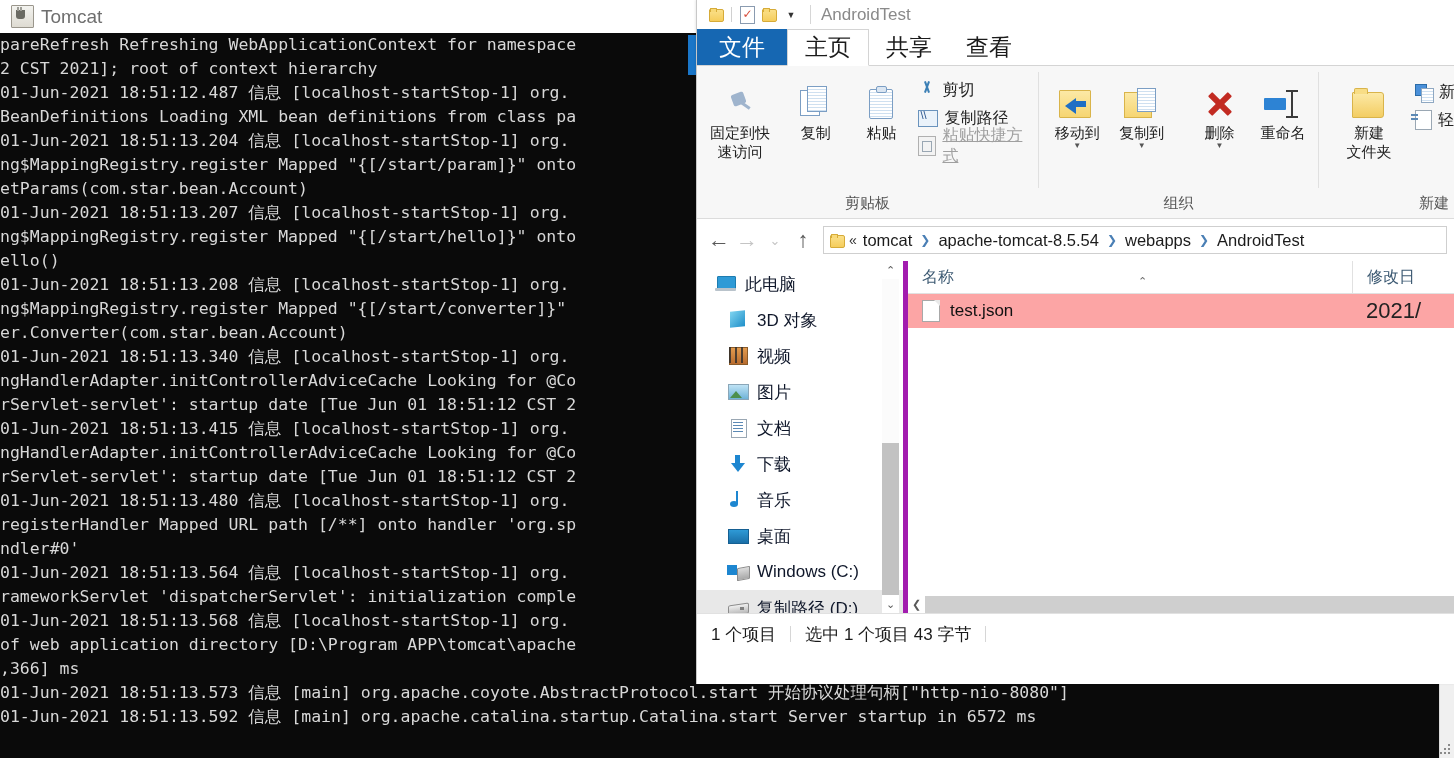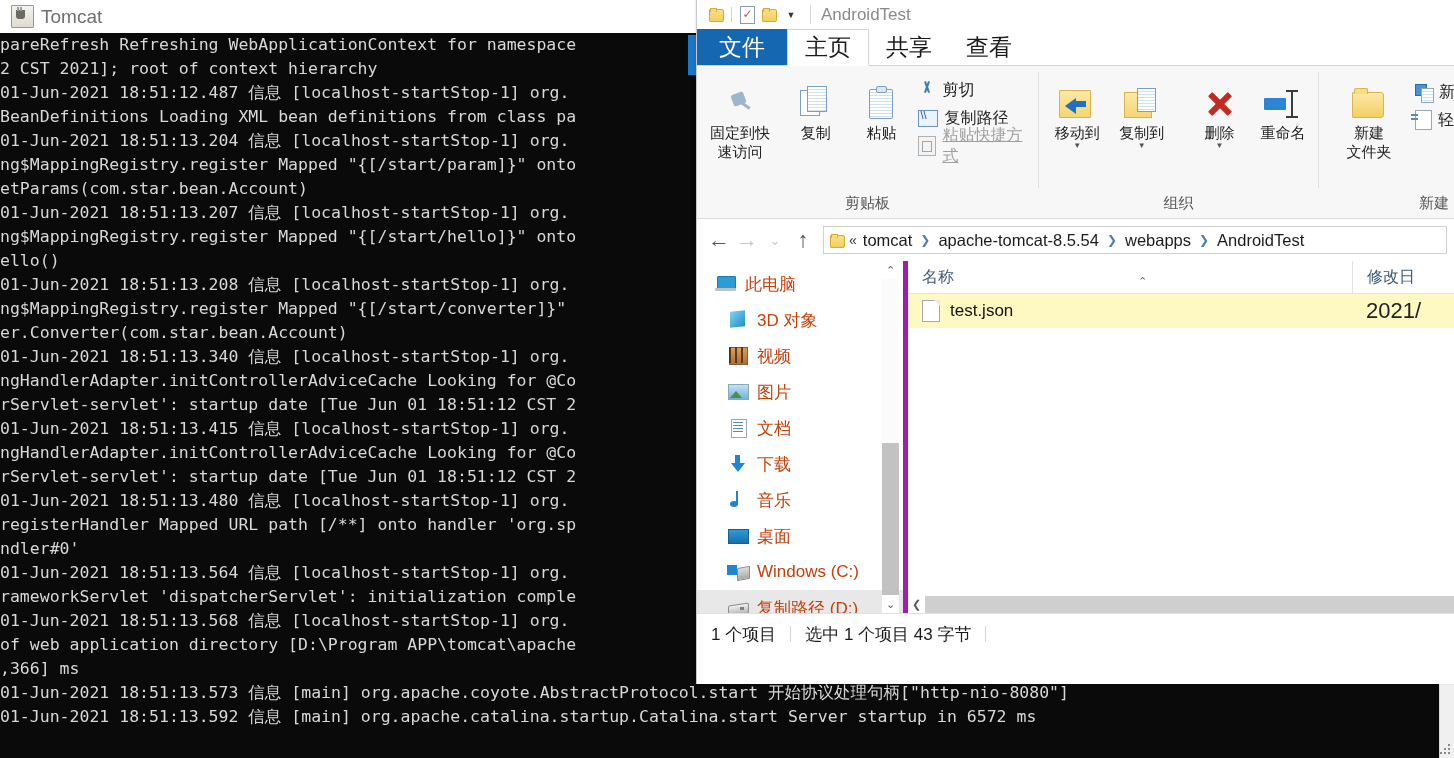--- a/index.html
+++ b/index.html
@@ -137,21 +137,21 @@
   .nav-btn.small{font-size:13px;}
   #addr-box{flex:1;height:26px;border:1px solid #cfcfcf;background:#fff;display:flex;align-items:center;
     padding:0 6px;margin-left:6px;gap:4px;font-size:16.5px;color:#1b1b1b;overflow:hidden;white-space:nowrap;}
   #addr-box .crumb-sep{color:#4a7fb5;font-size:12px;padding:0 2px;}
   #addr-box .crumb{padding:1px 2px;}
   #addr-box .dots{color:#333;font-size:14px;}
 
   
   #ex-body{display:flex;height:352px;background:#fff;}
   #ex-nav{width:206px;position:relative;overflow:hidden;padding-top:5px;}
-  .nav-item{height:36px;display:flex;align-items:center;font-size:17px;color:#c2410c;padding-left:18px;gap:8px;white-space:nowrap;}
+  .nav-item{height:36px;display:flex;align-items:center;font-size:17px;color:#0f172a;padding-left:18px;gap:8px;white-space:nowrap;}
   .nav-item.lvl1{padding-left:30px;}
   .nav-item.hover{background:#e8e8e8;}
   .ni-ico{width:22px;height:20px;position:relative;flex:none;}
   .ni-pc:before{content:"";position:absolute;left:2px;top:2px;width:17px;height:11px;background:#2e9ad6;
     border:1px solid #1d7cb0;border-radius:1px;}
   .ni-pc:after{content:"";position:absolute;left:0px;top:14px;width:21px;height:3px;background:#b9c3cb;border-radius:1px;}
   .ni-3d:before{content:"";position:absolute;left:3px;top:1px;width:15px;height:16px;
     background:linear-gradient(135deg,#7fd4f0,#1f8fc9);transform:skewY(-6deg);}
   .ni-video:before{content:"";position:absolute;left:2px;top:1px;width:17px;height:16px;
     background:linear-gradient(#e39b4e,#b86c2e);border:1px solid #8a5a28;}
@@ -187,21 +187,21 @@
     justify-content:center;font-size:11px;color:#5a5a5a;background:#fff;}
   #nav-scroll .arr.up{top:0;}
   #nav-scroll .arr.dn{bottom:0;}
 
   #ex-list{flex:1;position:relative;border-left:5px solid #a21caf;}
   #list-head{height:32px;display:flex;align-items:center;border-bottom:1px solid #e1e1e1;position:relative;}
   .col{font-size:16px;color:#3d5a73;padding-left:14px;position:relative;height:32px;line-height:32px;}
   .col.name{width:430px;}
   .col.date{border-left:1px solid #e1e1e1;flex:1;}
   #sort-caret{position:absolute;left:230px;top:4px;font-size:11px;color:#6b6b6b;}
-  .file-row{height:34px;display:flex;align-items:center;background:#fef9c3;}
+  .file-row{height:34px;display:flex;align-items:center;background:#fca5a5;}
   .file-row .fname{width:430px;display:flex;align-items:center;gap:10px;padding-left:14px;font-size:17px;color:#111;}
   .file-row .fdate{flex:1;padding-left:14px;font-size:22px;color:#222;white-space:nowrap;overflow:hidden;}
   .f-ico{width:16px;height:20px;background:#fff;border:1px solid #a8a8a8;position:relative;flex:none;}
   .f-ico:after{content:"";position:absolute;right:-1px;top:-1px;width:0;height:0;
     border-left:6px solid transparent;border-top:6px solid #e8e8e8;}
 
   #hbar{position:absolute;left:0;bottom:0;width:100%;height:17px;background:#fff;display:flex;align-items:center;}
   #hbar .harr{width:17px;height:17px;display:flex;align-items:center;justify-content:center;font-size:11px;color:#5a5a5a;}
   #hbar .htrack{flex:1;height:17px;background:#cfcfcf;}
 

